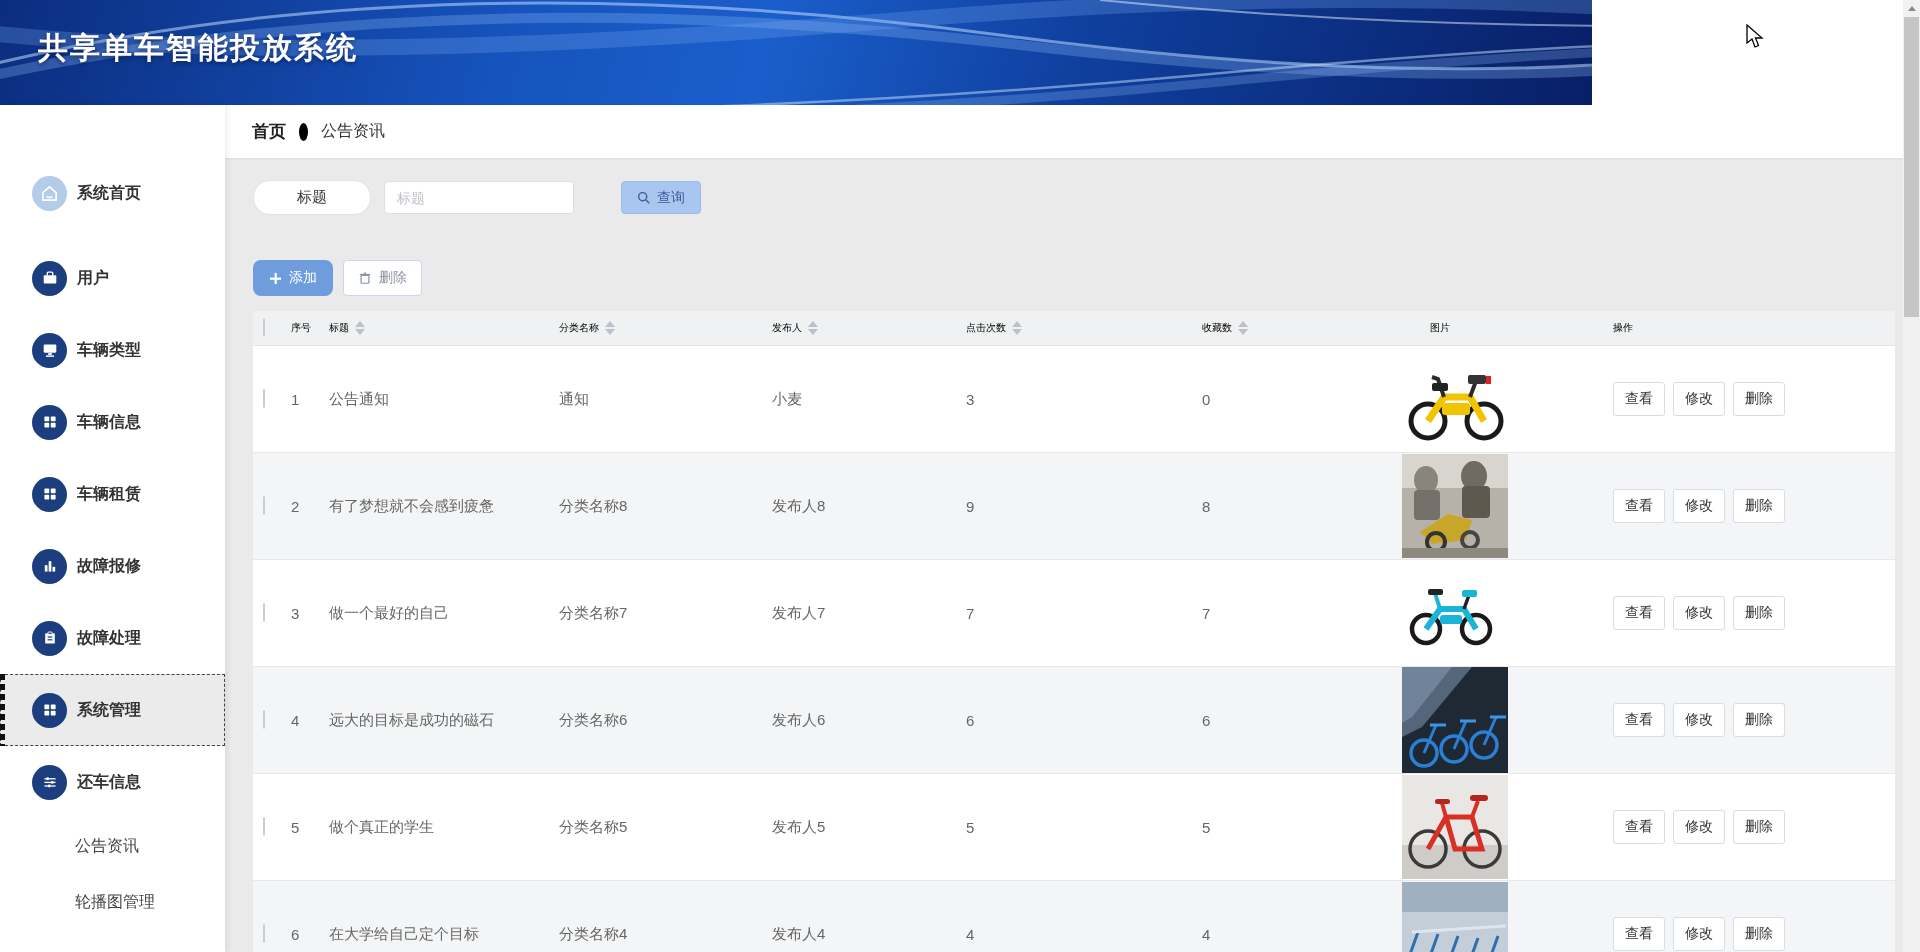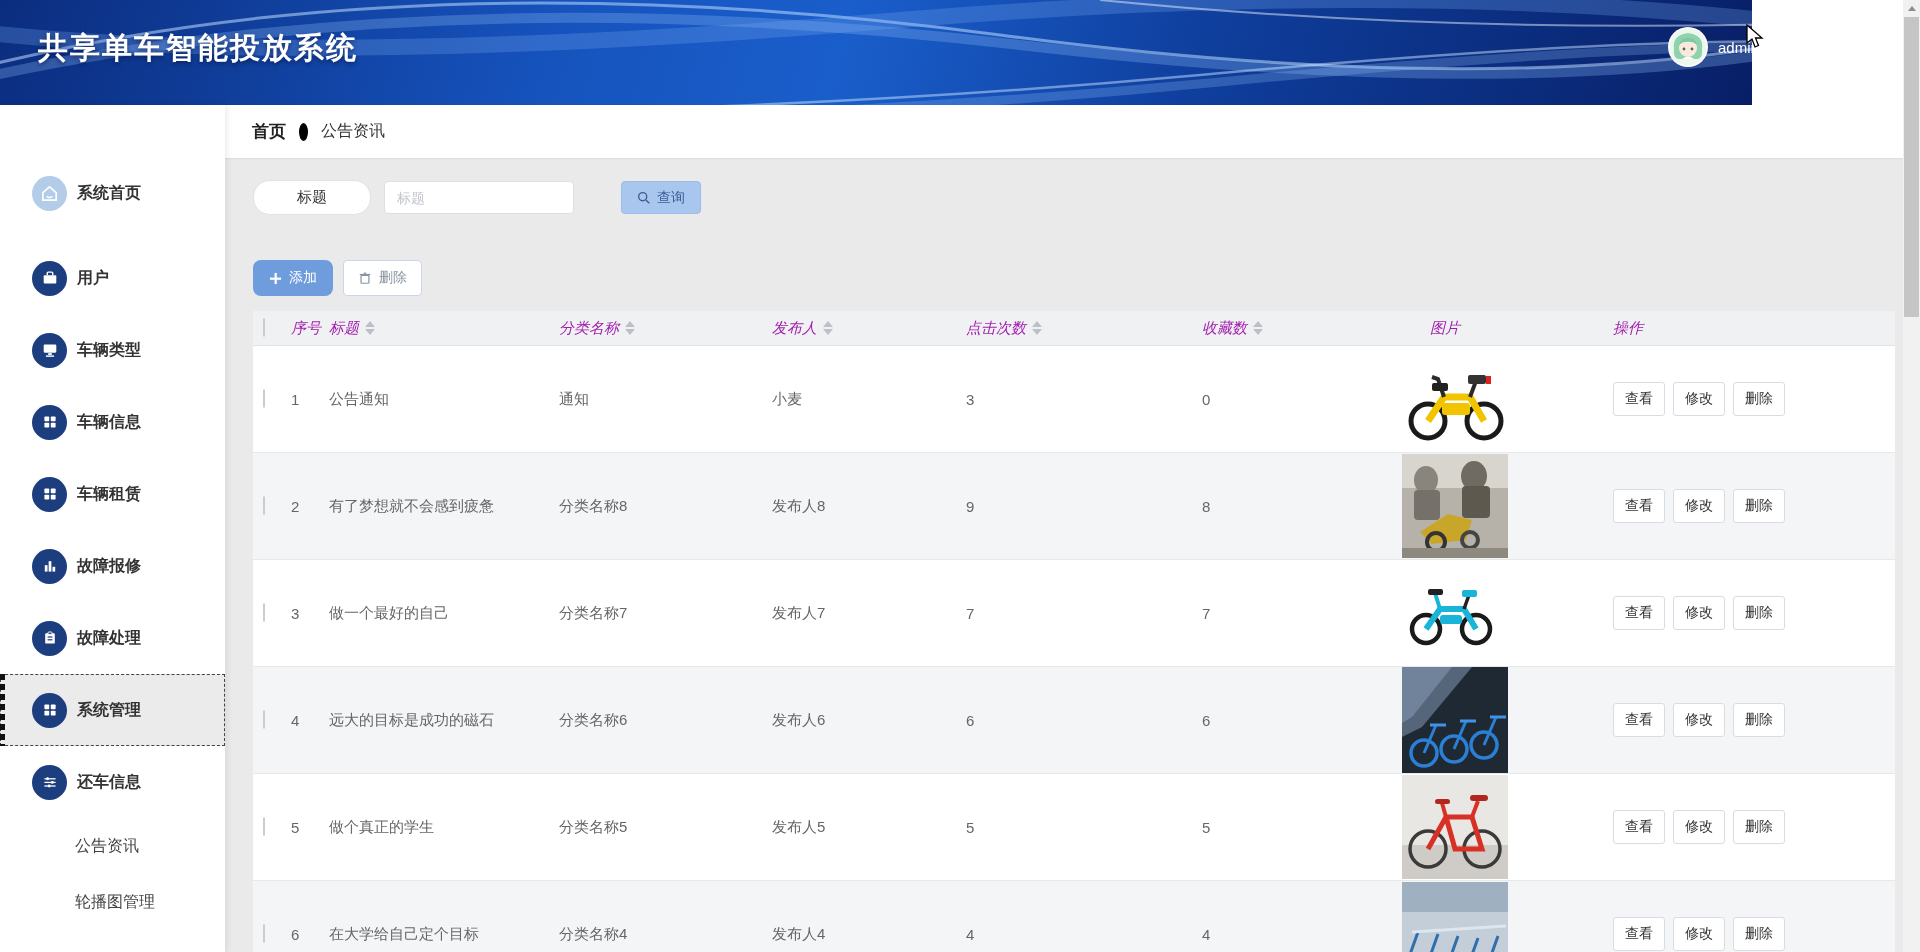--- a/index.html
+++ b/index.html
@@ -1,20 +1,20 @@
 <!DOCTYPE html>
 <html><head>
 <meta charset="utf-8">
 <style>
   * { margin:0; padding:0; box-sizing:border-box; }
   html,body { width:1920px; height:952px; overflow:hidden;
     font-family:"Liberation Sans","DejaVu Sans",sans-serif; background:#fff; }
 
   
-  .topbar { position:absolute; left:0; top:0; width:1752px; height:105px;
+  .topbar { position:absolute; left:0; top:0; width:1592px; height:105px;
     background:linear-gradient(105deg,#0b2d7f 0%,#1653bd 32%,#1a5ecb 48%,#0f3f9e 68%,#081f66 100%);
     overflow:hidden; }
   .topbar svg.streaks { position:absolute; left:0; top:0; }
   .app-title { position:absolute; left:38px; top:28px; color:#fff; font-size:30px;
     font-weight:bold; letter-spacing:2px; text-shadow:0 2px 4px rgba(0,0,30,.45); }
   .userbox { position:absolute; left:1668px; top:27px; display:flex; align-items:center; }
   .avatar { width:40px; height:40px; border-radius:50%; overflow:hidden; border:2px solid rgba(255,255,255,.85); background:#dff0e6; }
   .username { color:#fff; font-size:15px; margin-left:10px; }
   .caret-down { width:0; height:0; margin-left:8px; border-left:6px solid transparent;
     border-right:6px solid transparent; border-top:7px solid #c9d4ea; }
@@ -66,21 +66,21 @@
   .add-btn svg { margin-right:7px; }
   .del-btn { height:36px; margin-left:10px; padding:0 14px; background:#fff; border:1px solid #c9d6ee;
     border-radius:4px; color:#8a93a2; font-size:14px; display:flex; align-items:center; cursor:pointer; }
   .del-btn svg { margin-right:7px; }
 
   
   .table { margin:15px 0 0 28px; width:1642px; }
   .trow { display:flex; align-items:center; height:107px; background:#fff; border-bottom:1px solid #e8e8e8; }
   .trow.alt { background:#f4f5f6; }
   .thead { height:35px; background:#f0f1f2; border-bottom:1px solid #e3e3e3; }
-  .thead .hcell { font-size:15px; color:#a21caf; display:flex; align-items:center;font-style:italic; }
+  .thead .hcell { font-size:10px; color:#000000; display:flex; align-items:center; }
   .cell { font-size:15px; color:#666; }
   .c-check { width:38px; padding-left:10px; }
   .c-no    { width:38px; }
   .c-title { width:230px; }
   .c-cat   { width:213px; }
   .c-pub   { width:194px; }
   .c-clicks{ width:236px; }
   .c-fav   { width:200px; }
   .c-img   { width:211px; }
   .c-ops   { flex:1; display:flex; }

